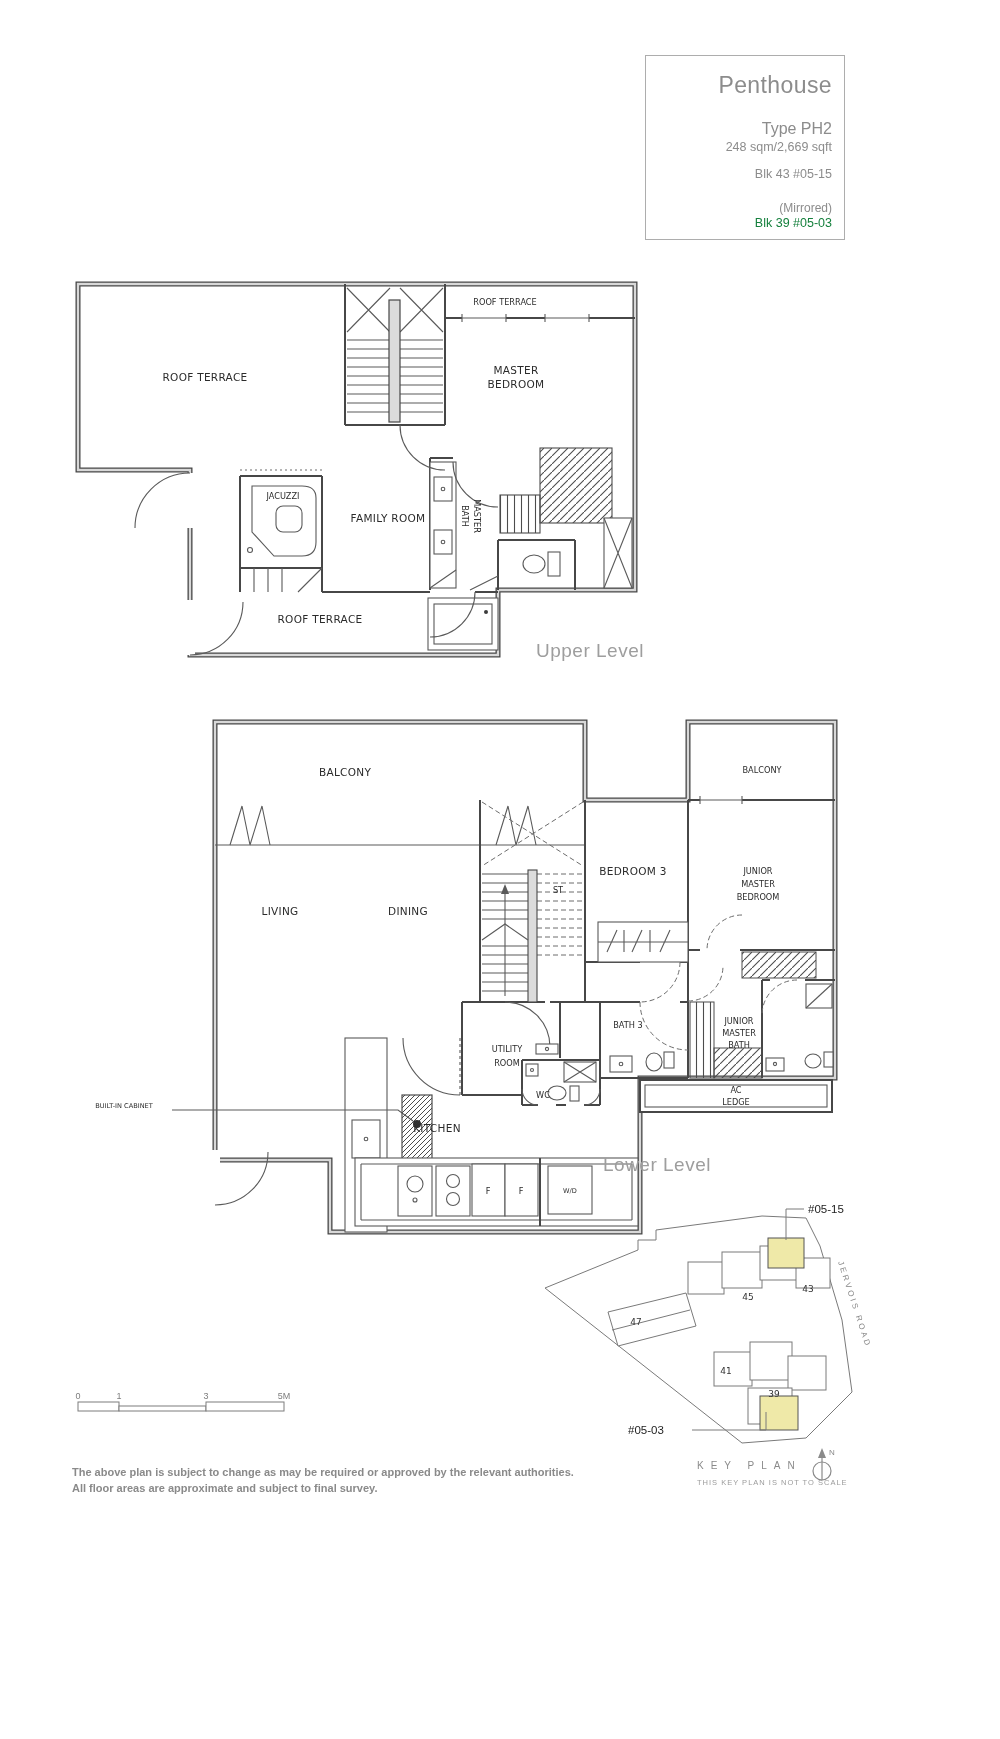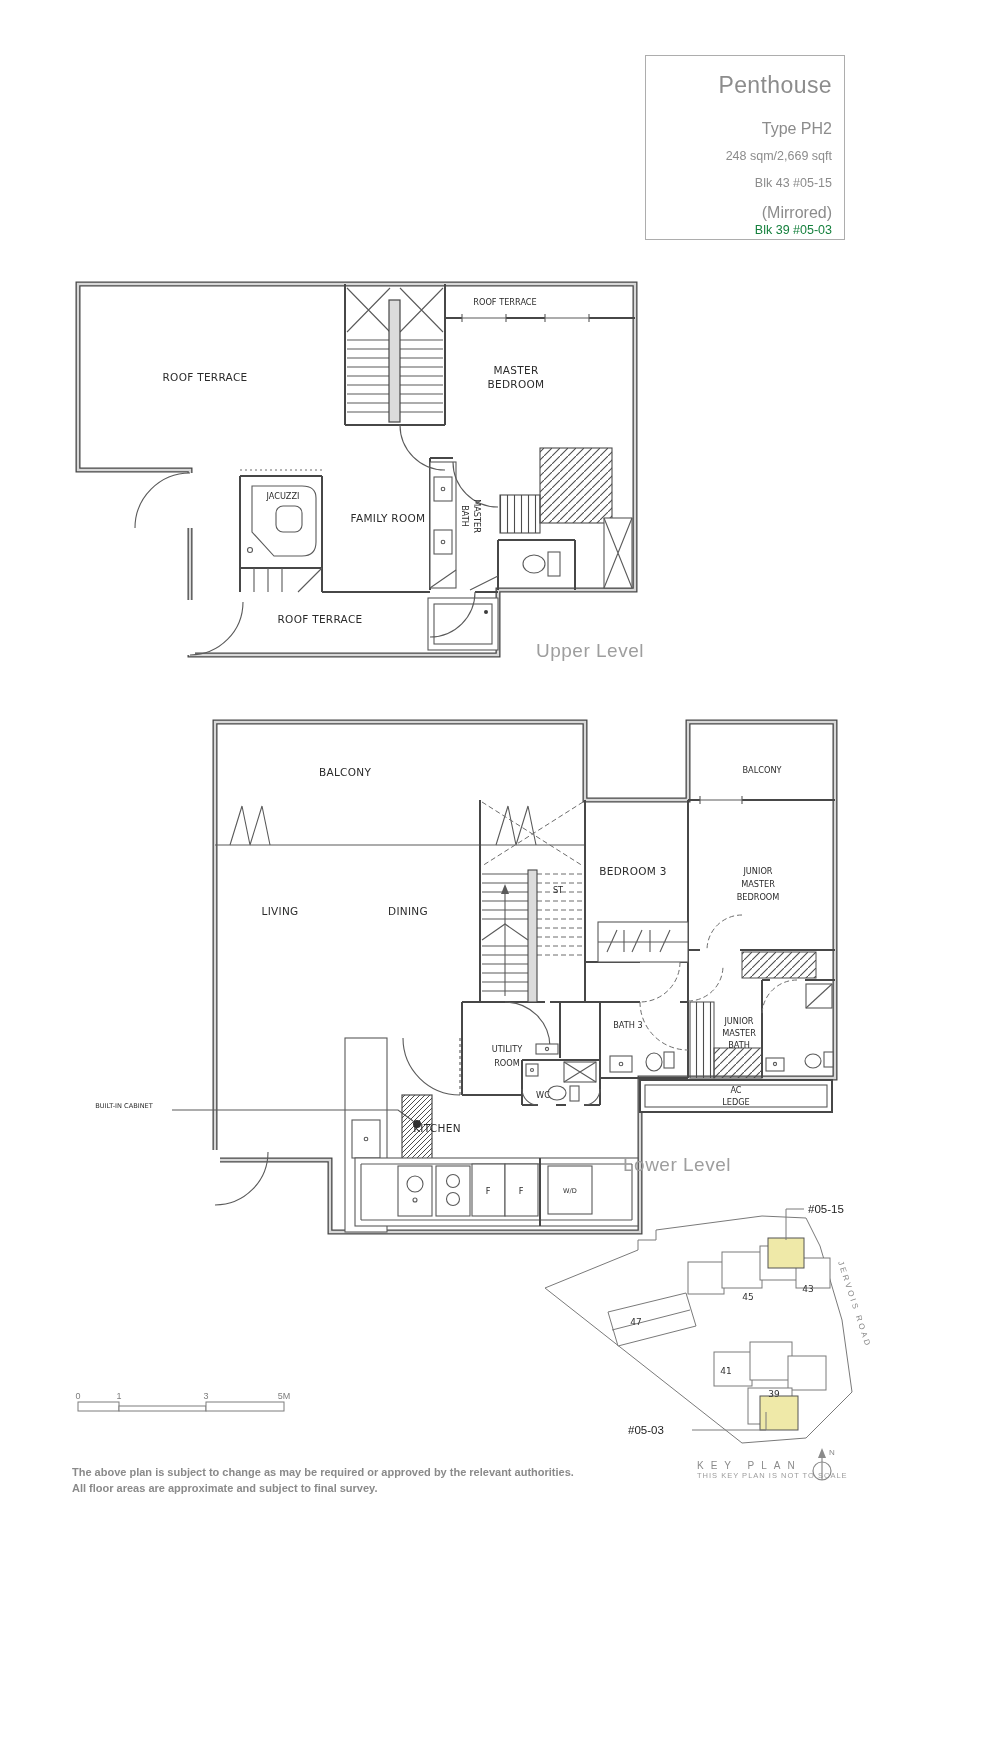--- a/index.html
+++ b/index.html
@@ -4,28 +4,28 @@
 <style>
   html,body{margin:0;padding:0;background:#fff;}
   #page{position:relative;width:901px;height:1739px;background:#ffffff;overflow:hidden;
         font-family:"Liberation Sans",sans-serif;}
 
   
   #title-block{position:absolute;left:645px;top:55px;width:200px;height:185px;
     border:1px solid #adadad;box-sizing:border-box;text-align:right;padding:16px 12px 0 0;}
   .tb-title{font-size:23px;color:#8c8c8c;letter-spacing:.4px;}
   .tb-type{font-size:16px;color:#8c8c8c;margin-top:21px;}
-  .tb-area{font-size:12.5px;color:#8c8c8c;margin-top:11px;}
+  .tb-area{font-size:12.5px;color:#8c8c8c;margin-top:2px;}
   .tb-unit{font-size:12.5px;color:#8c8c8c;margin-top:13px;text-align:right;}
-  .tb-mir{font-size:16px;color:#8c8c8c;margin-top:14px;}
+  .tb-mir{font-size:12px;color:#8c8c8c;margin-top:20px;}
   .tb-unit2{font-size:12.5px;color:#15803d;margin-top:1px;}
 
   .level-caption{position:absolute;font-size:19px;color:#9e9e9e;font-weight:300;letter-spacing:.5px;}
   #upper-caption{left:536px;top:640px;}
-  #lower-caption{left:623px;top:1154px;}
+  #lower-caption{left:603px;top:1154px;}
 
   
   .wO{stroke:#474747;stroke-width:5;fill:none;stroke-linejoin:miter;}
   .wI{stroke:#d8d8d8;stroke-width:2.4;fill:none;stroke-linejoin:miter;}
   .w2{stroke:#474747;stroke-width:2;fill:none;}
   .w1{stroke:#5a5a5a;stroke-width:1.1;fill:none;}
   .fix{stroke:#5a5a5a;stroke-width:1.1;fill:#ffffff;}
   .dash{stroke:#6d6d6d;stroke-width:1;fill:none;stroke-dasharray:5 3;}
   .dotl{stroke:#6d6d6d;stroke-width:1.2;fill:none;stroke-dasharray:2 3;}
   .lbl{font-family:"DejaVu Sans",sans-serif;font-size:10.5px;fill:#2b2b2b;text-anchor:middle;letter-spacing:.3px;}
@@ -34,21 +34,21 @@
   .kp{stroke:#7a7a7a;stroke-width:1;fill:none;}
   .kpb{stroke:#7a7a7a;stroke-width:1;fill:#ffffff;}
   .kplbl{font-family:"DejaVu Sans",sans-serif;font-size:9px;fill:#333;text-anchor:middle;}
   .kpunit{font-family:"Liberation Sans",sans-serif;font-size:11.5px;fill:#222;}
   .road{font-family:"Liberation Sans",sans-serif;font-size:8px;fill:#8a8a8a;letter-spacing:2.6px;}
   .sb{font-family:"Liberation Sans",sans-serif;font-size:9px;fill:#7d7d7d;text-anchor:middle;}
 
   #disclaimer{position:absolute;left:72px;top:1464px;font-size:11px;color:#8a8a8a;line-height:16px;font-weight:bold;}
   #keyplan-legend{position:absolute;left:697px;top:1460px;}
   #keyplan-legend .kl-title{font-size:10px;color:#8a8a8a;letter-spacing:7px;}
-  #keyplan-legend .kl-note{font-size:7.5px;color:#9c9c9c;letter-spacing:1px;margin-top:0;}
+  #keyplan-legend .kl-note{font-size:7.5px;color:#9c9c9c;letter-spacing:1px;margin-top:7px;}
   #north-icon{position:absolute;left:806px;top:1444px;}
 </style>
 </head>
 <body>
 
 <div id="page">
 
   <div id="title-block">
     <div class="tb-title">Penthouse</div>
     <div class="tb-type">Type PH2</div>

